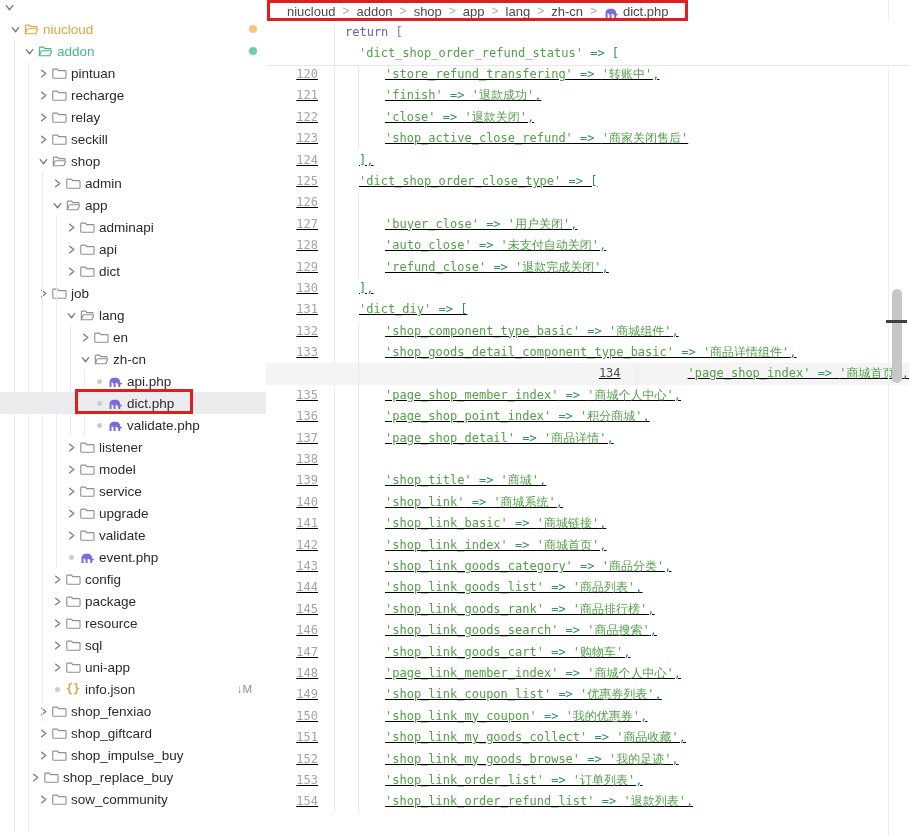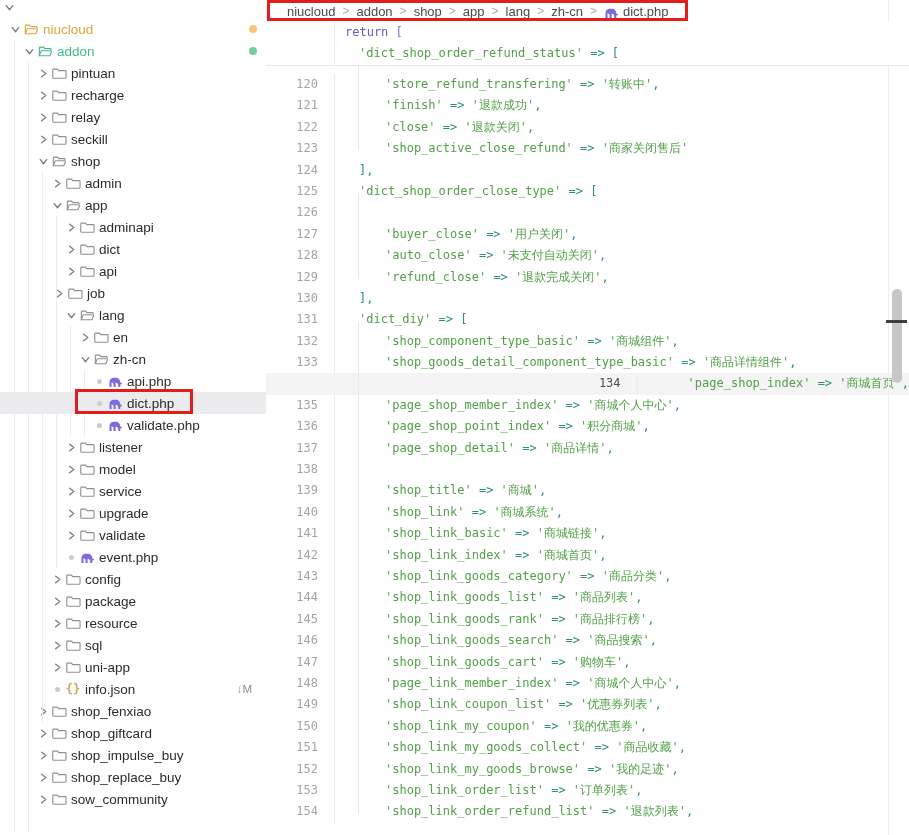--- a/index.html
+++ b/index.html
@@ -23,21 +23,21 @@
   .rdot{position:absolute;right:9px;top:7px;width:8px;height:8px;border-radius:50%;}
   .tguide{position:absolute;width:1px;background:#EBECEE;}
   
   .editor-panel{position:absolute;left:266px;top:0;width:643px;height:835px;background:#fff;overflow:hidden;}
   .bc{position:absolute;left:0;top:0;width:100%;height:22px;display:flex;align-items:center;
       padding-left:21px;box-sizing:border-box;font-size:13px;color:#4A4A4A;}
   .bc-sep{color:#A8ABAF;margin:0 7px;font-size:12px;}
   .bc-icon{display:inline-flex;margin-right:4px;position:relative;top:1px;}
   .code-font{font-family:"DejaVu Sans Mono","Liberation Mono",monospace;font-size:12px;}
   .sticky{position:absolute;left:0;top:22px;width:100%;background:#fff;border-bottom:1px solid #E8E8E8;z-index:3;}
-  .codelines{position:absolute;left:0;top:74px;width:100%;}
+  .codelines{position:absolute;left:0;top:64px;width:100%;text-decoration:underline;}
   .line{display:flex;height:21.4px;line-height:21.4px;white-space:pre;}
   .line.active{background:#F4F4F5;justify-content:flex-end;}
   .ln{width:69px;flex:0 0 69px;box-sizing:border-box;text-align:right;padding-right:16px;
       color:#A1A5AB;border-right:1px solid #ECECEC;user-select:none;}
   .line.active .ln{color:#4B4E52;}
   .lc{padding-left:10px;}
   .ind1{padding-left:24px;} .ind2{padding-left:50px;}
   .str{color:var(--c-string);} .op{color:var(--c-op);} .kw{color:var(--c-kw);} .br{color:var(--c-br);}
   .cguide{position:absolute;left:92px;width:1px;background:#E9E9E9;z-index:1;}
   .vline{position:absolute;left:622px;top:0;width:1px;height:835px;background:#EFEFEF;}
@@ -203,36 +203,36 @@
           <span class="tchev">
   <svg width="11" height="11" viewBox="0 0 12 12" style="transform:rotate(0deg)">
   <polyline points="4,2.5 8.5,6 4,9.5" fill="none" stroke="#7A7E83" stroke-width="1.5" stroke-linecap="round" stroke-linejoin="round"></polyline>
             </svg>
           </span>
           <span class="ticon">
             <svg width="15" height="14" viewBox="0 0 16 15">
               <path d="M1.7 3.3h4.1l1.4 1.6h6.9c.5 0 .9.4.9.9v6.4c0 .5-.4.9-.9.9H1.7c-.5 0-.9-.4-.9-.9V4.2c0-.5.4-.9.9-.9z" fill="none" stroke="#8C9196" stroke-width="1.2"></path>
             </svg>
           </span>
+          <span class="tlabel">api</span>
+        </div>
+        <div class="trow" style="padding-left:64px">
+          <span class="tchev">
+  <svg width="11" height="11" viewBox="0 0 12 12" style="transform:rotate(0deg)">
+  <polyline points="4,2.5 8.5,6 4,9.5" fill="none" stroke="#7A7E83" stroke-width="1.5" stroke-linecap="round" stroke-linejoin="round"></polyline>
+            </svg>
+          </span>
+          <span class="ticon">
+            <svg width="15" height="14" viewBox="0 0 16 15">
+              <path d="M1.7 3.3h4.1l1.4 1.6h6.9c.5 0 .9.4.9.9v6.4c0 .5-.4.9-.9.9H1.7c-.5 0-.9-.4-.9-.9V4.2c0-.5.4-.9.9-.9z" fill="none" stroke="#8C9196" stroke-width="1.2"></path>
+            </svg>
+          </span>
           <span class="tlabel">dict</span>
         </div>
-        <div class="trow" style="padding-left:64px">
-          <span class="tchev">
-  <svg width="11" height="11" viewBox="0 0 12 12" style="transform:rotate(0deg)">
-  <polyline points="4,2.5 8.5,6 4,9.5" fill="none" stroke="#7A7E83" stroke-width="1.5" stroke-linecap="round" stroke-linejoin="round"></polyline>
-            </svg>
-          </span>
-          <span class="ticon">
-            <svg width="15" height="14" viewBox="0 0 16 15">
-              <path d="M1.7 3.3h4.1l1.4 1.6h6.9c.5 0 .9.4.9.9v6.4c0 .5-.4.9-.9.9H1.7c-.5 0-.9-.4-.9-.9V4.2c0-.5.4-.9.9-.9z" fill="none" stroke="#8C9196" stroke-width="1.2"></path>
-            </svg>
-          </span>
-          <span class="tlabel">api</span>
-        </div>
-        <div class="trow" style="padding-left:52px">
+        <div class="trow" style="padding-left:36px">
           <span class="tchev">
   <svg width="11" height="11" viewBox="0 0 12 12" style="transform:rotate(0deg)">
   <polyline points="4,2.5 8.5,6 4,9.5" fill="none" stroke="#7A7E83" stroke-width="1.5" stroke-linecap="round" stroke-linejoin="round"></polyline>
             </svg>
           </span>
           <span class="ticon">
             <svg width="15" height="14" viewBox="0 0 16 15">
               <path d="M1.7 3.3h4.1l1.4 1.6h6.9c.5 0 .9.4.9.9v6.4c0 .5-.4.9-.9.9H1.7c-.5 0-.9-.4-.9-.9V4.2c0-.5.4-.9.9-.9z" fill="none" stroke="#8C9196" stroke-width="1.2"></path>
             </svg>
           </span>
@@ -495,21 +495,21 @@
   <polyline points="4,2.5 8.5,6 4,9.5" fill="none" stroke="#7A7E83" stroke-width="1.5" stroke-linecap="round" stroke-linejoin="round"></polyline>
             </svg>
           </span>
           <span class="ticon">
             <svg width="15" height="14" viewBox="0 0 16 15">
               <path d="M1.7 3.3h4.1l1.4 1.6h6.9c.5 0 .9.4.9.9v6.4c0 .5-.4.9-.9.9H1.7c-.5 0-.9-.4-.9-.9V4.2c0-.5.4-.9.9-.9z" fill="none" stroke="#8C9196" stroke-width="1.2"></path>
             </svg>
           </span>
           <span class="tlabel">shop_impulse_buy</span>
         </div>
-        <div class="trow" style="padding-left:36px">
+        <div class="trow" style="padding-left:28px">
           <span class="tchev">
   <svg width="11" height="11" viewBox="0 0 12 12" style="transform:rotate(0deg)">
   <polyline points="4,2.5 8.5,6 4,9.5" fill="none" stroke="#7A7E83" stroke-width="1.5" stroke-linecap="round" stroke-linejoin="round"></polyline>
             </svg>
           </span>
           <span class="ticon">
             <svg width="15" height="14" viewBox="0 0 16 15">
               <path d="M1.7 3.3h4.1l1.4 1.6h6.9c.5 0 .9.4.9.9v6.4c0 .5-.4.9-.9.9H1.7c-.5 0-.9-.4-.9-.9V4.2c0-.5.4-.9.9-.9z" fill="none" stroke="#8C9196" stroke-width="1.2"></path>
             </svg>
           </span>

